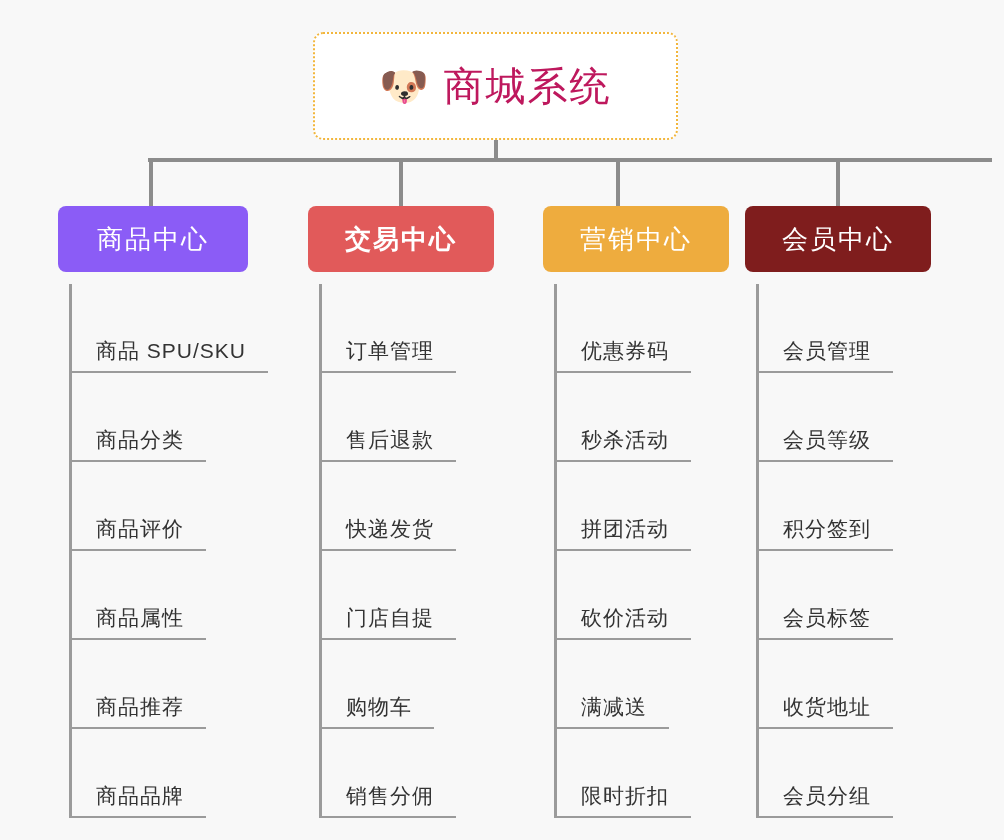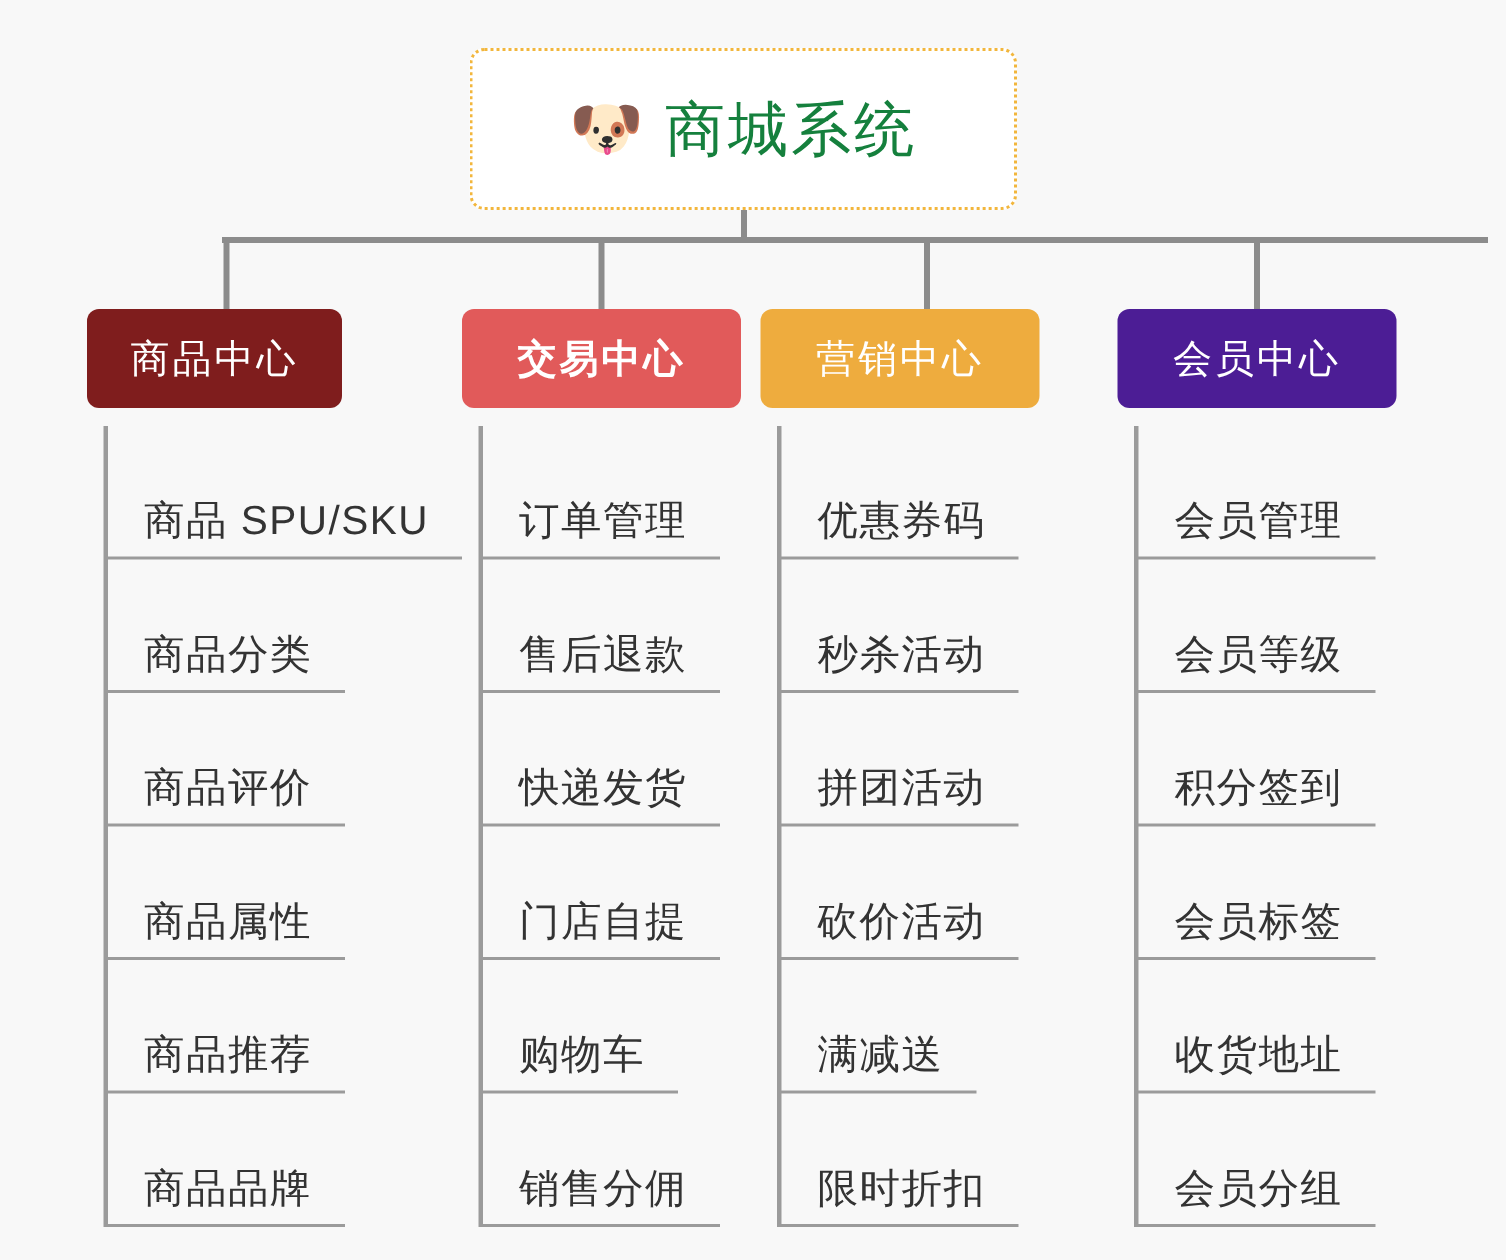--- a/index.html
+++ b/index.html
@@ -36,21 +36,21 @@
     justify-content: center;
     gap: 14px;
   }
   .root-icon {
     font-size: 40px;
     line-height: 1;
     display: block;
   }
   .root-title {
     font-size: 40px;
-    color: #15803d;
+    color: #be185d;
     letter-spacing: 2px;
     white-space: nowrap;
   }
 
   
   .conn {
     position: absolute;
     background: #8c8c8c;
   }
   .conn-stem {            
@@ -109,21 +109,21 @@
     display: flex;
     align-items: flex-end;
   }
   .leaf-inner {
     position: relative;
     display: inline-block;
     padding: 0 22px 8px 26px;
     margin-left: 0;
   }
   .leaf-label {
-    font-size: 27px;
+    font-size: 21px;
     color: #333333;
     white-space: nowrap;
     letter-spacing: 1px;
     display: block;
   }
   .leaf-rule {
     position: absolute;
     left: 0;
     right: 0;
     bottom: 0;
@@ -146,21 +146,21 @@
 
   <div id="drops">
       <div class="conn conn-drop" style="left: 149px;"></div>
       <div class="conn conn-drop" style="left: 399px;"></div>
       <div class="conn conn-drop" style="left: 616px;"></div>
       <div class="conn conn-drop" style="left: 836px;"></div>
     </div>
 
   <div id="columns">
       <div class="column" style="left: 58px; width: 186px;">
-        <div class="branch-header" style="background: #7f1d1d; width: 170px;">
+        <div class="branch-header" style="background: #8b5cf6; width: 190px;">
           <span>商品中心</span>
         </div>
         <div class="leaves">
           <div class="spine" style="height: 534px;"></div>
           <div class="leaf">
             <div class="leaf-inner">
               <span class="leaf-label">商品 SPU/SKU</span>
               <div class="leaf-rule"></div>
             </div>
           </div>
@@ -233,21 +233,21 @@
             </div>
           </div>
           <div class="leaf">
             <div class="leaf-inner">
               <span class="leaf-label">销售分佣</span>
               <div class="leaf-rule"></div>
             </div>
           </div>
         </div>
       </div>
-      <div class="column" style="left: 507px; width: 186px; text-align: right;">
+      <div class="column" style="left: 543px; width: 186px; text-align: right;">
         <div class="branch-header" style="background: rgb(238, 172, 62); width: 186px;">
           <span>营销中心</span>
         </div>
         <div class="leaves">
           <div class="spine" style="height: 534px;"></div>
           <div class="leaf">
             <div class="leaf-inner">
               <span class="leaf-label">优惠券码</span>
               <div class="leaf-rule"></div>
             </div>
@@ -278,21 +278,21 @@
           </div>
           <div class="leaf">
             <div class="leaf-inner">
               <span class="leaf-label">限时折扣</span>
               <div class="leaf-rule"></div>
             </div>
           </div>
         </div>
       </div>
       <div class="column" style="left: 745px; width: 186px;">
-        <div class="branch-header" style="background: #4c1d95; width: 186px;">
+        <div class="branch-header" style="background: #7f1d1d; width: 186px;">
           <span>会员中心</span>
         </div>
         <div class="leaves">
           <div class="spine" style="height: 534px;"></div>
           <div class="leaf">
             <div class="leaf-inner">
               <span class="leaf-label">会员管理</span>
               <div class="leaf-rule"></div>
             </div>
           </div>

